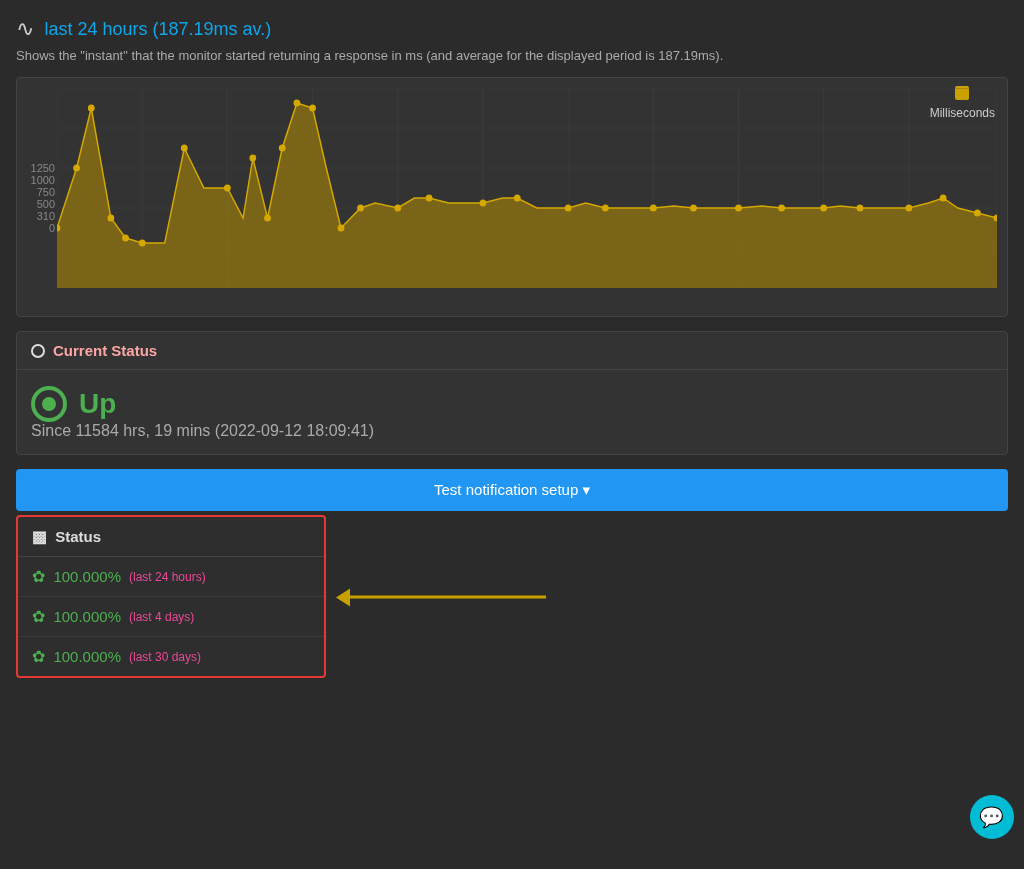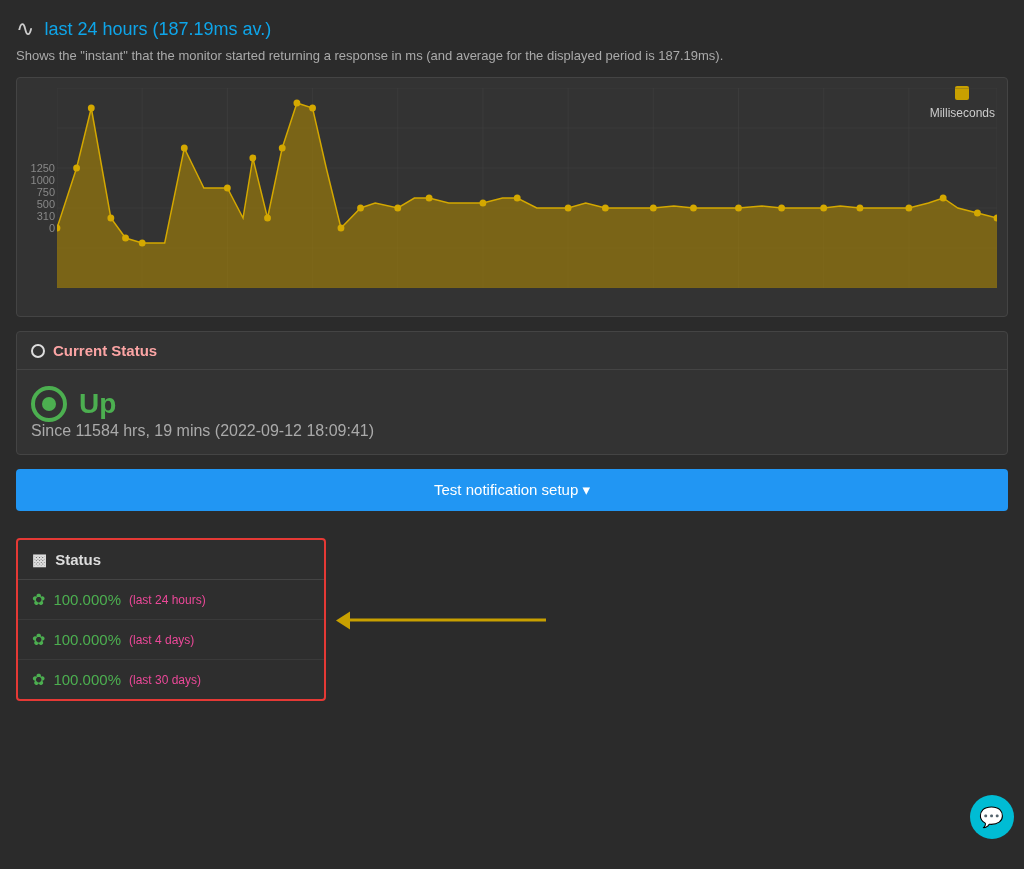--- a/index.html
+++ b/index.html
@@ -148,21 +148,21 @@
       display: block;
       width: 100%;
       background-color: #2196f3;
       color: #fff;
       border: none;
       border-radius: 4px;
       padding: 12px;
       font-size: 15px;
       cursor: pointer;
       text-align: center;
-      margin-bottom: 27px;
+      margin-bottom: 4px;
     }
     
     .uptime-section {
       border: 2px solid #e53935;
       border-radius: 4px;
       width: 310px;
       background-color: #2e2e2e;
       position: relative;
     }
     .uptime-header {

